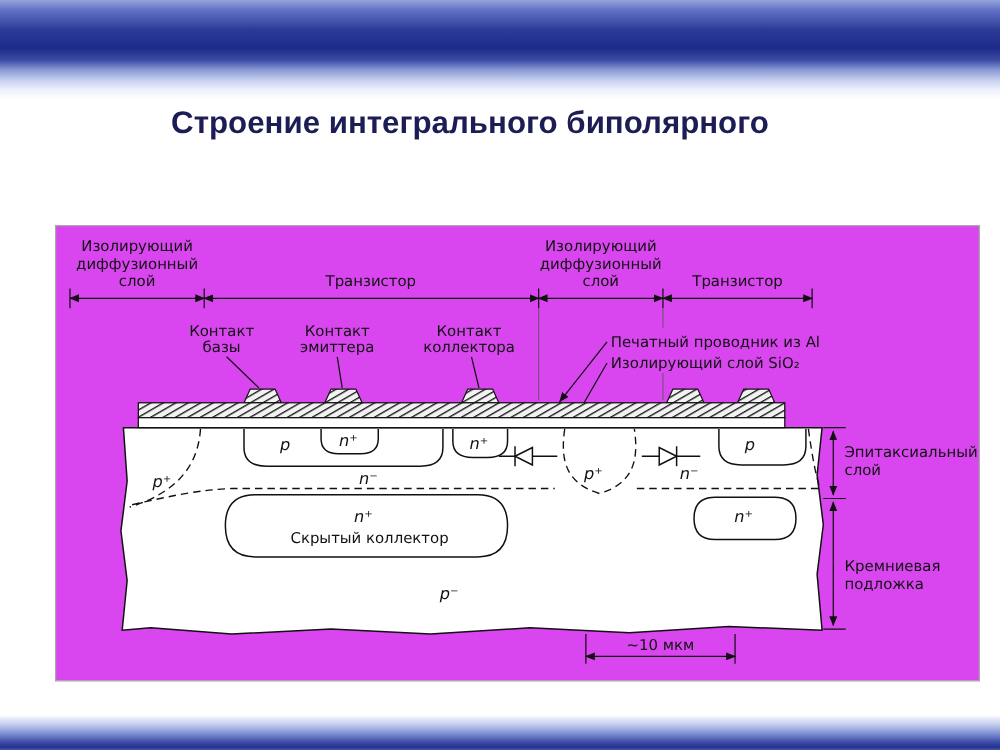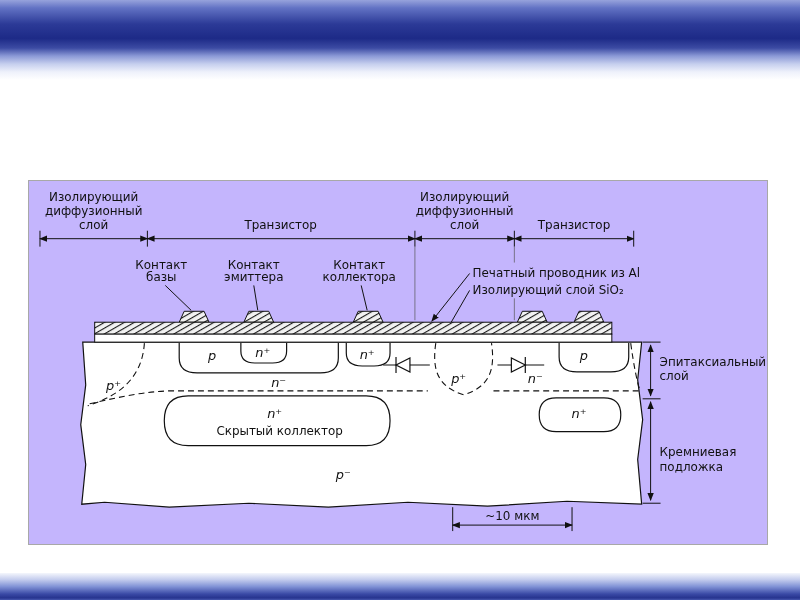--- a/index.html
+++ b/index.html
@@ -17,37 +17,38 @@
     position:absolute; bottom:0; left:0; width:800px; height:27px;
     background:linear-gradient(180deg,
       #f4f6fc 0%, #c2cbed 25%, #8193d6 50%, #3a49a5 78%, #27348f 92%, #4757ae 100%);
   }
   .title {
     position:absolute; top:82px; left:0; width:752px;
     text-align:center; font-weight:bold; font-size:25px; line-height:1.3;
     color:#1d1d55;
   }
   .diagram {
-    position:absolute; left:28px; top:180px; width:738px; height:363px;
-    border:1px solid #a8a8a8; background:#c4b5fd; box-sizing:content-box;
+    position:absolute; left:44px; top:180px; width:738px; height:363px;
+    border:1px solid #a8a8a8; background:#d946ef; box-sizing:content-box;
   }
   svg { display:block; }
   .lbl  { font-family:"DejaVu Sans", sans-serif; font-size:12px; fill:#111111; }
   .rlbl { font-family:"DejaVu Sans", sans-serif; font-size:13px; font-style:italic; fill:#111111; }
   .solidr { stroke:#111111; stroke-width:1.2; fill:none; }
   .dash { stroke:#111111; stroke-width:1.1; fill:none; stroke-dasharray:6 4; }
 </style>
 </head>
 <body>
 
 <div class="slide">
 
   <div class="top-bar"></div>
 
   <div class="title">
+    <div>Строение интегрального биполярного</div>
   </div>
 
   <div class="diagram">
     <svg width="738" height="363" viewBox="0 0 740 365">
       <defs>
         <pattern id="hatch" width="5" height="5" patternUnits="userSpaceOnUse" patternTransform="rotate(60)">
           <rect width="5" height="5" fill="#f2f2f2"></rect>
           <line x1="0" y1="0" x2="0" y2="5" stroke="#1a1a1a" stroke-width="2.2"></line>
         </pattern>
         <marker id="arr" viewBox="0 0 10 10" refX="9" refY="5" markerWidth="8" markerHeight="8" orient="auto-start-reverse">

